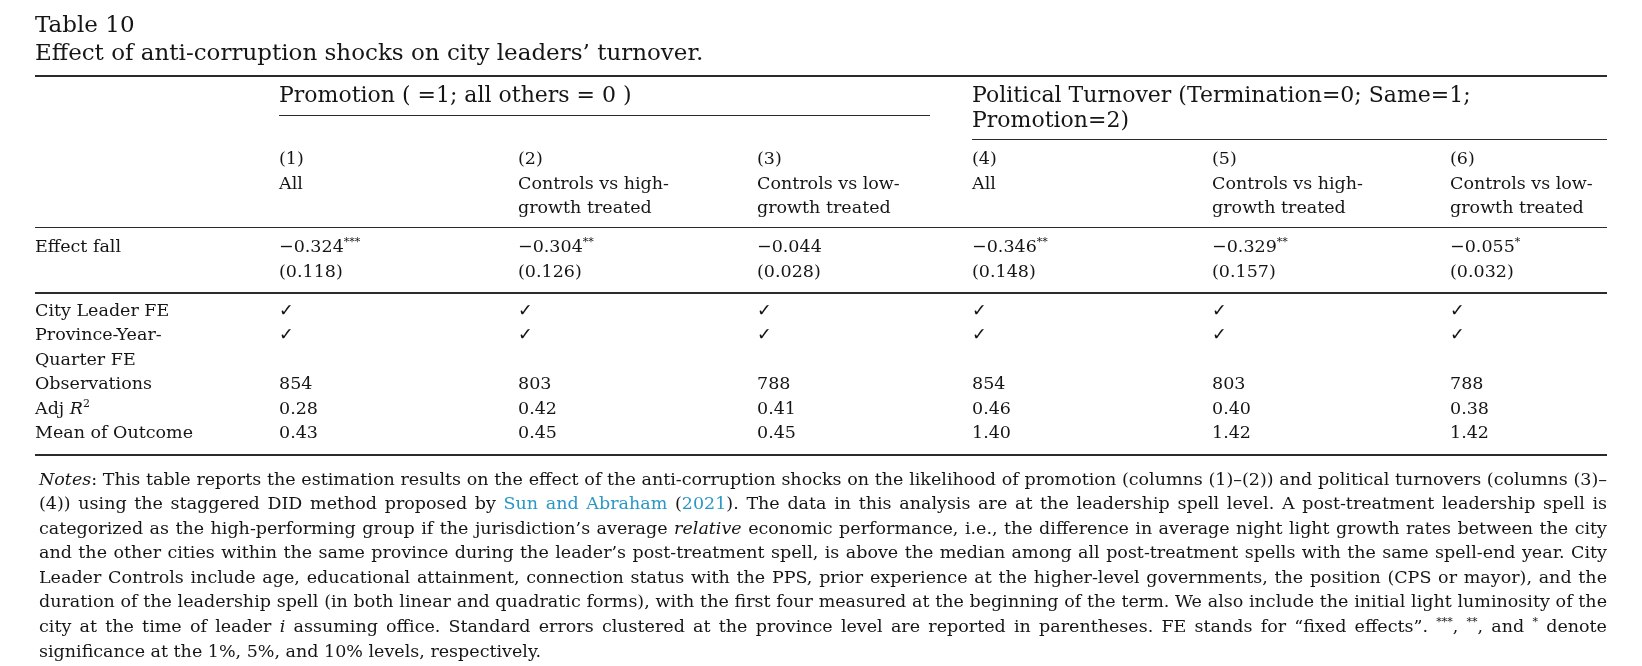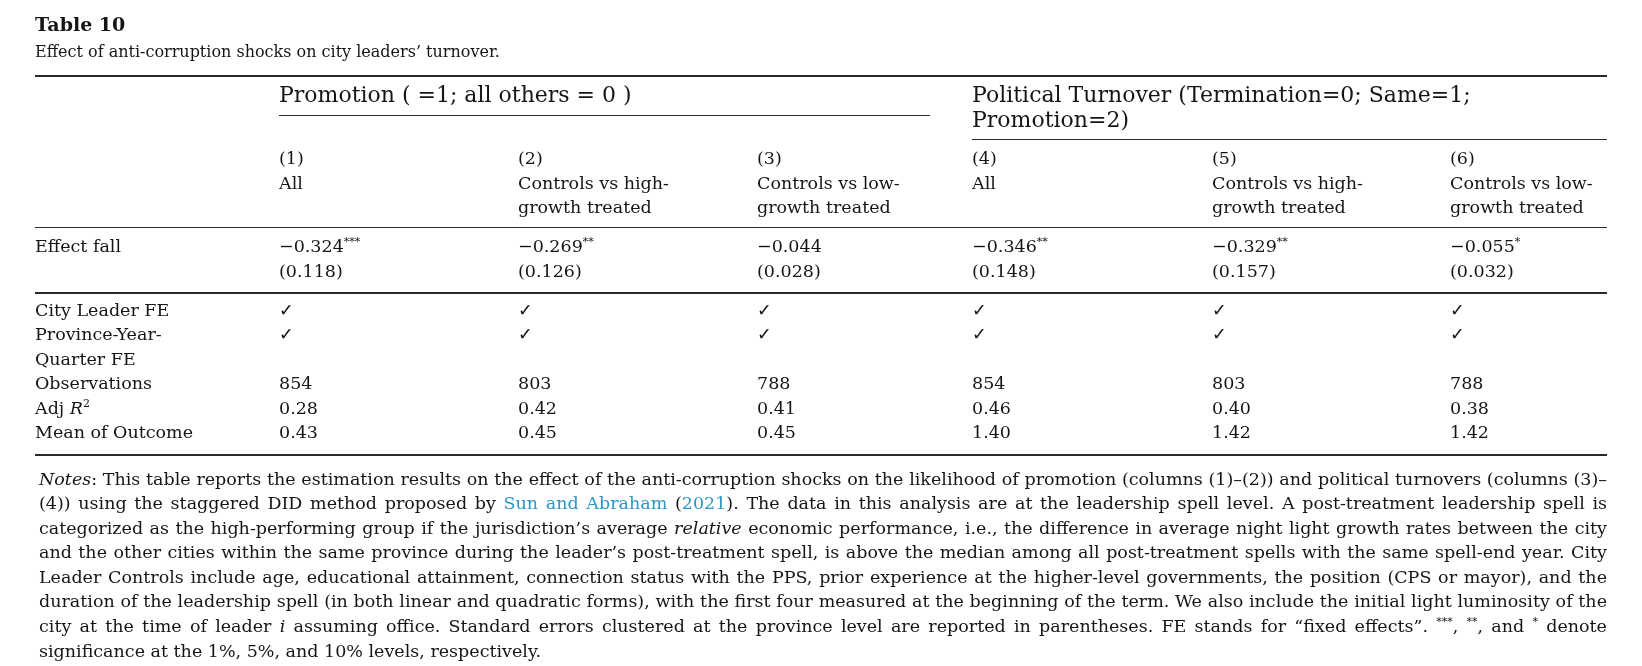--- a/index.html
+++ b/index.html
@@ -1,19 +1,19 @@
 <!DOCTYPE html>
 <html><head>
 <meta charset="utf-8">
 <style>
   html,body{margin:0;padding:0;background:#ffffff;width:1642px;height:666px;overflow:hidden;
     font-family:"DejaVu Serif","Liberation Serif",serif;color:#151515;}
   .wrap{padding:8px 35px 0 35px;}
-  .tbl-label{font-size:19px;font-weight:bold;margin:4px 0 3px 0;line-height:24px;}
-  .tbl-caption{font-size:16px;margin:0 0 10px 0;line-height:26px;}
+  .tbl-label{font-size:23px;font-weight:normal;margin:4px 0 3px 0;line-height:24px;}
+  .tbl-caption{font-size:23px;margin:0 0 10px 0;line-height:26px;}
   table{border-collapse:collapse;table-layout:fixed;width:1572px;border-top:2px solid #2b2b2b;font-size:17.5px;}
   td{vertical-align:top;padding:0;line-height:24.5px;}
   tr.group-row td{padding-top:6px;}
   .grp{border-bottom:1.6px solid #2b2b2b;padding-bottom:7px;font-size:22px;}
   .g1{margin-right:42px;}
   tr.num-row td{padding-top:6px;}
   tr.sublabel-row td{padding-bottom:7px;}
   .wraplim{max-width:175px;}
   tr.coef-row{border-top:1.6px solid #2b2b2b;}
   tr.coef-row td{padding-top:6px;line-height:25px;}
@@ -80,21 +80,21 @@
           <td>
             <div class="wraplim">Controls vs high-growth treated</div>
           </td>
           <td>
             <div class="wraplim">Controls vs low-growth treated</div>
           </td>
         </tr>
         <tr class="coef-row">
           <td>Effect fall</td>
           <td><span>−0.324</span><sup>***</sup></td>
-          <td><span>−0.269</span><sup>**</sup></td>
+          <td><span>−0.304</span><sup>**</sup></td>
           <td><span>−0.044</span></td>
           <td><span>−0.346</span><sup>**</sup></td>
           <td><span>−0.329</span><sup>**</sup></td>
           <td><span>−0.055</span><sup>*</sup></td>
         </tr>
         <tr class="se-row">
           <td></td>
           <td>(0.118)</td>
           <td>(0.126)</td>
           <td>(0.028)</td>

